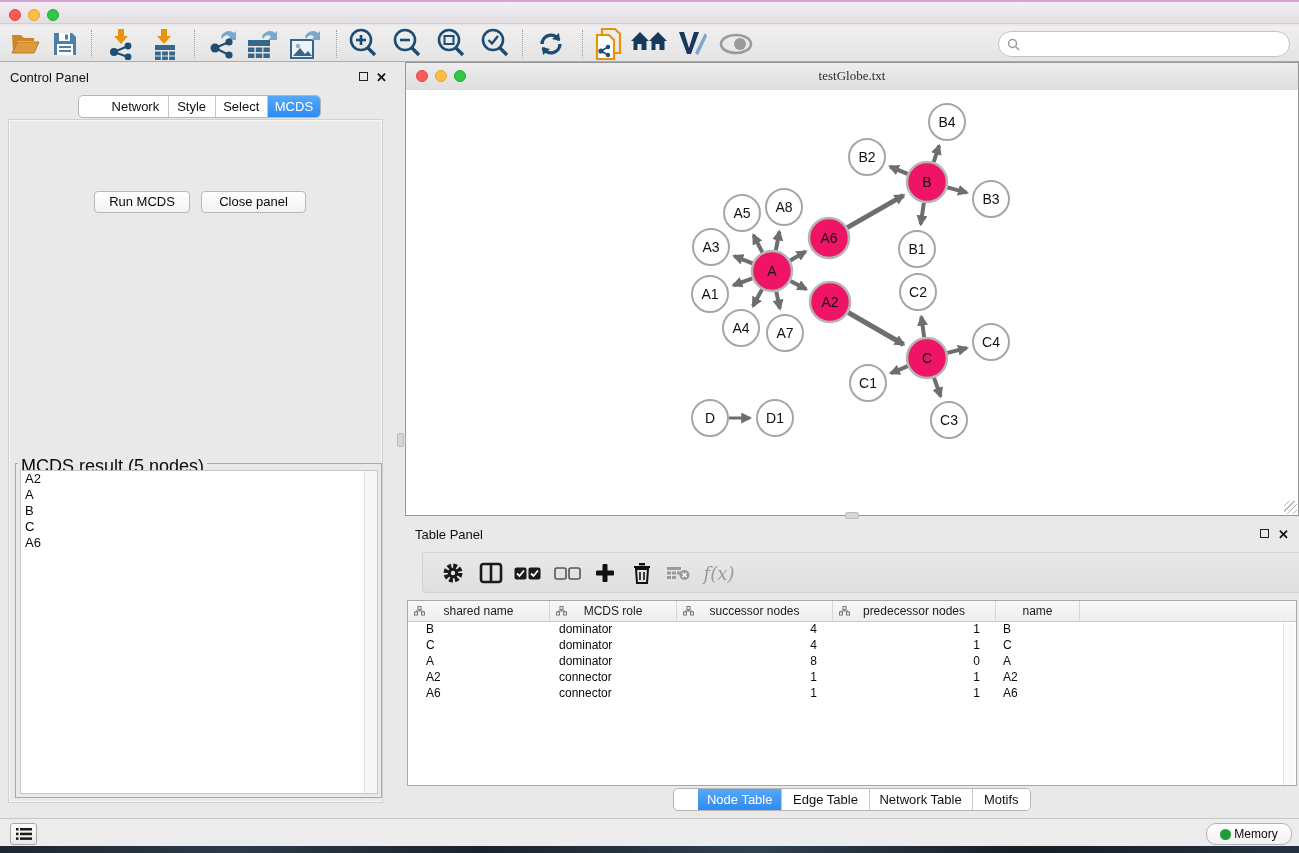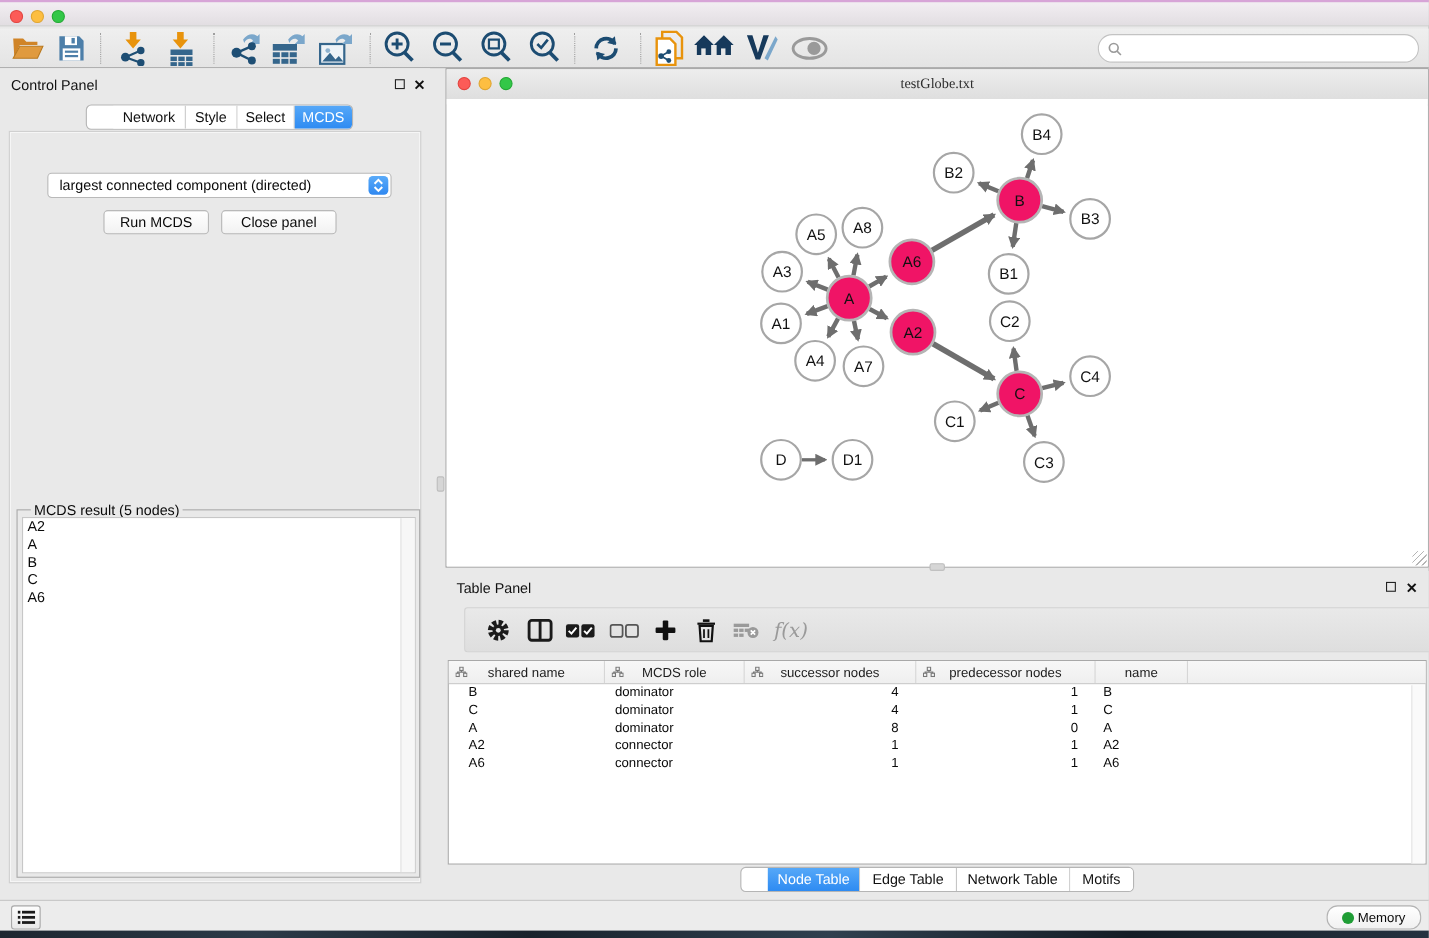--- a/index.html
+++ b/index.html
@@ -42,21 +42,21 @@
     border:1px solid #d0d0d0; box-shadow:0 0 0 1px #f6f6f6 inset; background:#e9e9e9; }
   .opt-label { position:absolute; left:0; right:0; top:13px; text-align:center; font-size:13px; color:#0a0a0a; }
   .dropdown { position:absolute; left:34px; top:37px; width:313px; height:23px; background:#fff;
     border:1px solid #b9b9b9; border-radius:4px; }
   .dropdown .val { position:absolute; left:10px; top:3px; font-size:13px; color:#0a0a0a; }
   .dropdown .step { position:absolute; right:2px; top:2px; width:18px; height:17px; border-radius:4px;
     background:linear-gradient(#5aabfa,#2f88f0); }
   .btn { position:absolute; height:22px; background:linear-gradient(#ffffff,#f2f2f2); border:1px solid #b9b9b9;
     border-radius:4px; font-size:13px; color:#0a0a0a; text-align:center; line-height:20px; }
   .groupbox { position:absolute; left:6px; top:343px; width:367px; height:335px; border:1px solid #a9a9a9; }
-  .groupbox .legend { position:absolute; left:12px; top:-8px; background:#e9e9e9; padding:0 3px; font-size:13px; color:#0a0a0a; }
+  .groupbox .legend { position:absolute; left:2px; top:-8px; background:#e9e9e9; padding:0 3px; font-size:18px; color:#0a0a0a; }
   .mcds-list { position:absolute; left:4px; top:6px; width:358px; height:324px; background:#fff;
     border:1px solid #c7c7c7; overflow:hidden; }
   .mcds-list .item { font-size:13px; color:#0a0a0a; line-height:16px; padding-left:4px; }
   .mcds-scroll { position:absolute; right:0; top:0; width:13px; height:100%; background:#f7f7f7; border-left:1px solid #e2e2e2; }
 
   
   .vsplit-handle { position:absolute; left:397px; top:433px; width:7px; height:14px; background:#d6d6d6; border:1px solid #bdbdbd; border-radius:2px; }
   .hsplit-handle { position:absolute; left:845px; top:512px; width:14px; height:7px; background:#d6d6d6; border:1px solid #bdbdbd; border-radius:2px; }
 
   
@@ -271,29 +271,20 @@
       <span class="float-ico" style="left:359px"></span>
       <span class="close-ico" style="left:376px">✕</span>
     </div>
     <div class="seg cp-tabs">
       <div class="tab">Network</div>
       <div class="tab">Style</div>
       <div class="tab">Select</div>
       <div class="tab active">MCDS</div>
     </div>
     <div class="cp-box">
-      <div class="dropdown">
-        <span class="val">largest connected component (directed)</span>
-        <span class="step">
-          <svg width="18" height="17" viewBox="0 0 18 17">
-              <path d="M5.5 7 L9 3.5 L12.5 7" fill="none" stroke="#fff" stroke-width="1.8"></path>
-              <path d="M5.5 10 L9 13.5 L12.5 10" fill="none" stroke="#fff" stroke-width="1.8"></path>
-            </svg>
-        </span>
-      </div>
       <div class="btn" style="left:85px; top:71px; width:96px;">Run MCDS</div>
       <div class="btn" style="left:192px; top:71px; width:105px;">Close panel</div>
       <div class="groupbox">
         <span class="legend">MCDS result (5 nodes)</span>
         <div class="mcds-list">
           <div>
               <div class="item">A2</div>
               <div class="item">A</div>
               <div class="item">B</div>
               <div class="item">C</div>

